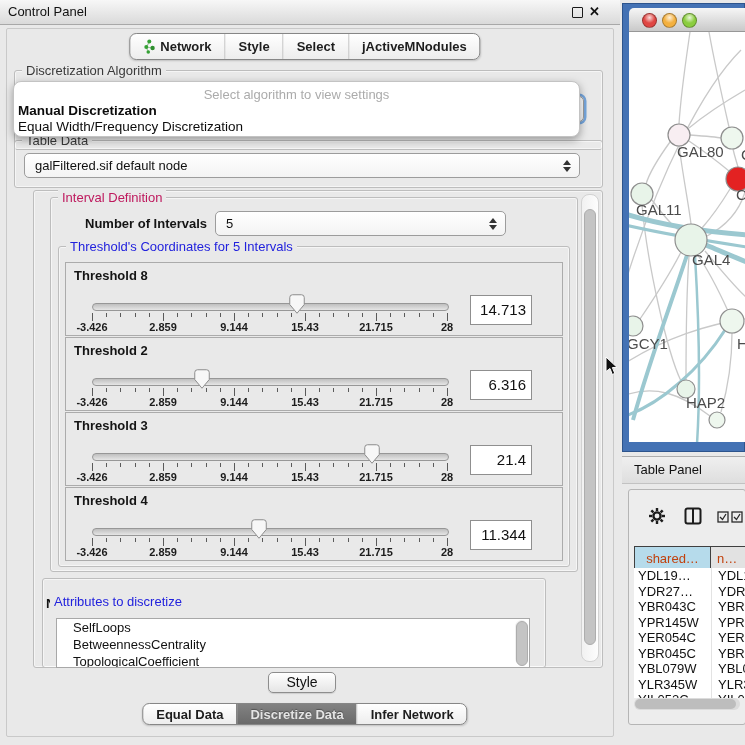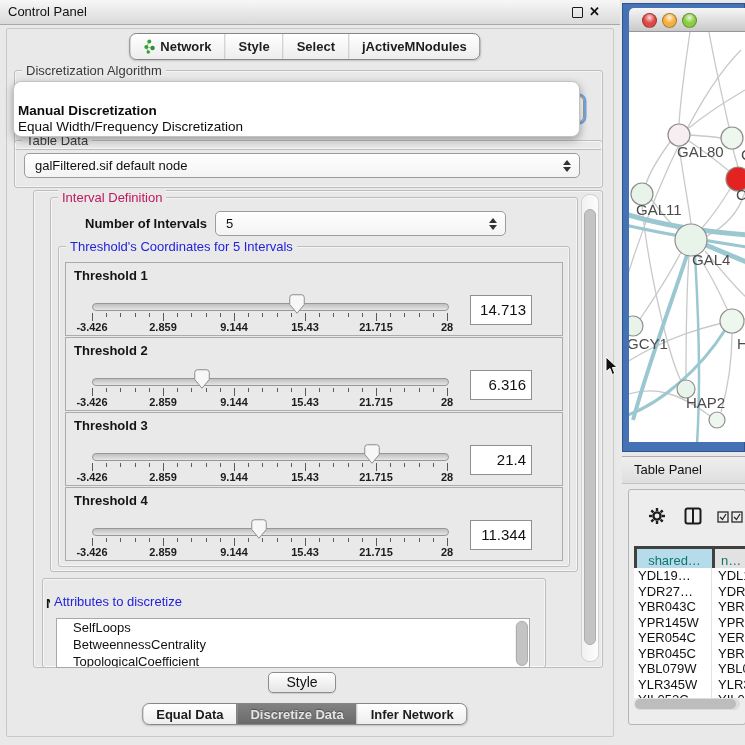--- a/index.html
+++ b/index.html
@@ -60,21 +60,21 @@
   .mac-titlebar{position:absolute;left:7px;top:5px;width:116px;height:23px;border-top-left-radius:5px;
                 background:linear-gradient(#f6f6f6,#c9c9c9);border-bottom:1px solid #979797}
   .light{position:absolute;top:5px;width:13px;height:13px;border-radius:50%;border:1px solid rgba(0,0,0,.3)}
   .netcanvas{position:absolute;left:7px;top:29px;width:116px;height:410px;background:#fff;overflow:hidden}
   .tp-bar{left:622px;top:456px;width:123px;height:26px;background:linear-gradient(#efefef,#dedede);
           border-top:1px solid #adadad;border-bottom:1px solid #c2c2c2}
   .tp-bar span{position:absolute;left:12px;line-height:26px;font-size:13px;color:#111}
   .tp-box{left:628px;top:489px;width:116px;height:234px;background:#ededed;border:1px solid #b5b5b5;
           border-radius:3px;overflow:hidden}
   .thead{position:absolute;display:flex;left:5px;top:56px}
-  .th{height:22px;font-size:13px;color:#0f766e;display:flex;align-items:center;border:3px solid #404040}
+  .th{height:22px;font-size:13px;color:#c2410c;display:flex;align-items:center;border:1px solid #404040}
   .th.c1{width:75px;justify-content:center;background:#b6dbeb}
   .th.c2{width:78px;padding-left:6px;background:#e2e2e2;border-left:none}
   .rows{position:absolute;left:5px;top:78px;width:155px;height:130px;background:#fff;overflow:hidden}
   .trow{display:flex;height:15.5px;font-size:13px;color:#111;line-height:15.5px}
   .trow .c1{width:73px;padding-left:4px;border-right:1px solid #e3e3e3}
   .trow .c2{width:70px;padding-left:6px}
   .hscroll{position:absolute;left:5px;top:208px;width:106px;height:12px;background:#dcdcdc;border-radius:6px}
   .hthumb{position:absolute;left:1px;top:1px;width:101px;height:10px;background:#bdbdbd;border-radius:5px}
   svg text{font-family:"Liberation Sans",sans-serif}
 </style>
@@ -117,20 +117,21 @@
 <div class="abs groupbox" style="left:14px;top:70px;width:587px;height:78px"></div>
 <div class="abs grouplabel lbl-gray" style="left:22px;top:63px">Discretization Algorithm</div>
 <div class="abs combo focusring" style="left:22px;top:96px;width:550px;height:24px;z-index:0">
   <div class="spin">
       <i class="up"></i>
       <i class="dn"></i>
     </div>
 </div>
 
 <div class="abs popup" style="left:13px;top:81px;width:565px;height:54px">
+  <div class="prompt">Select algorithm to view settings</div>
   <div class="opt" style="top:21px;font-weight:bold">Manual Discretization</div>
   <div class="opt" style="top:37px">Equal Width/Frequency Discretization</div>
 </div>
 
 <div class="abs groupbox" style="left:14px;top:140px;width:587px;height:46px"></div>
 <div class="abs grouplabel lbl-gray" style="left:22px;top:133px">Table Data</div>
 <div class="abs combo" style="left:24px;top:153px;width:544px;height:23px">
   <span>galFiltered.sif default node</span>
   <div class="spin">
       <i class="up"></i>
@@ -149,21 +150,21 @@
 <div class="abs combo" style="left:215px;top:211px;width:279px;height:23px">
   <span>5</span>
   <div class="spin">
       <i class="up"></i>
       <i class="dn"></i>
     </div>
 </div>
 
 <div id="thresh-group" class="abs groupbox" style="left:58px;top:246px;width:510px;height:319px">
     <div class="tpan" style="top: 15px;">
-      <div class="tlabel">Threshold 1</div>
+      <div class="tlabel">Threshold 8</div>
       <div class="track"></div>
       <div class="tick" style="left: 26px; top: 50px; height: 8px;"></div>
       <div class="tick" style="left: 40.2px; top: 50px; height: 4px;"></div>
       <div class="tick" style="left: 54.4px; top: 50px; height: 4px;"></div>
       <div class="tick" style="left: 68.6px; top: 50px; height: 4px;"></div>
       <div class="tick" style="left: 82.8px; top: 50px; height: 4px;"></div>
       <div class="tick" style="left: 97px; top: 50px; height: 8px;"></div>
       <div class="tick" style="left: 111.2px; top: 50px; height: 4px;"></div>
       <div class="tick" style="left: 125.4px; top: 50px; height: 4px;"></div>
       <div class="tick" style="left: 139.6px; top: 50px; height: 4px;"></div>

